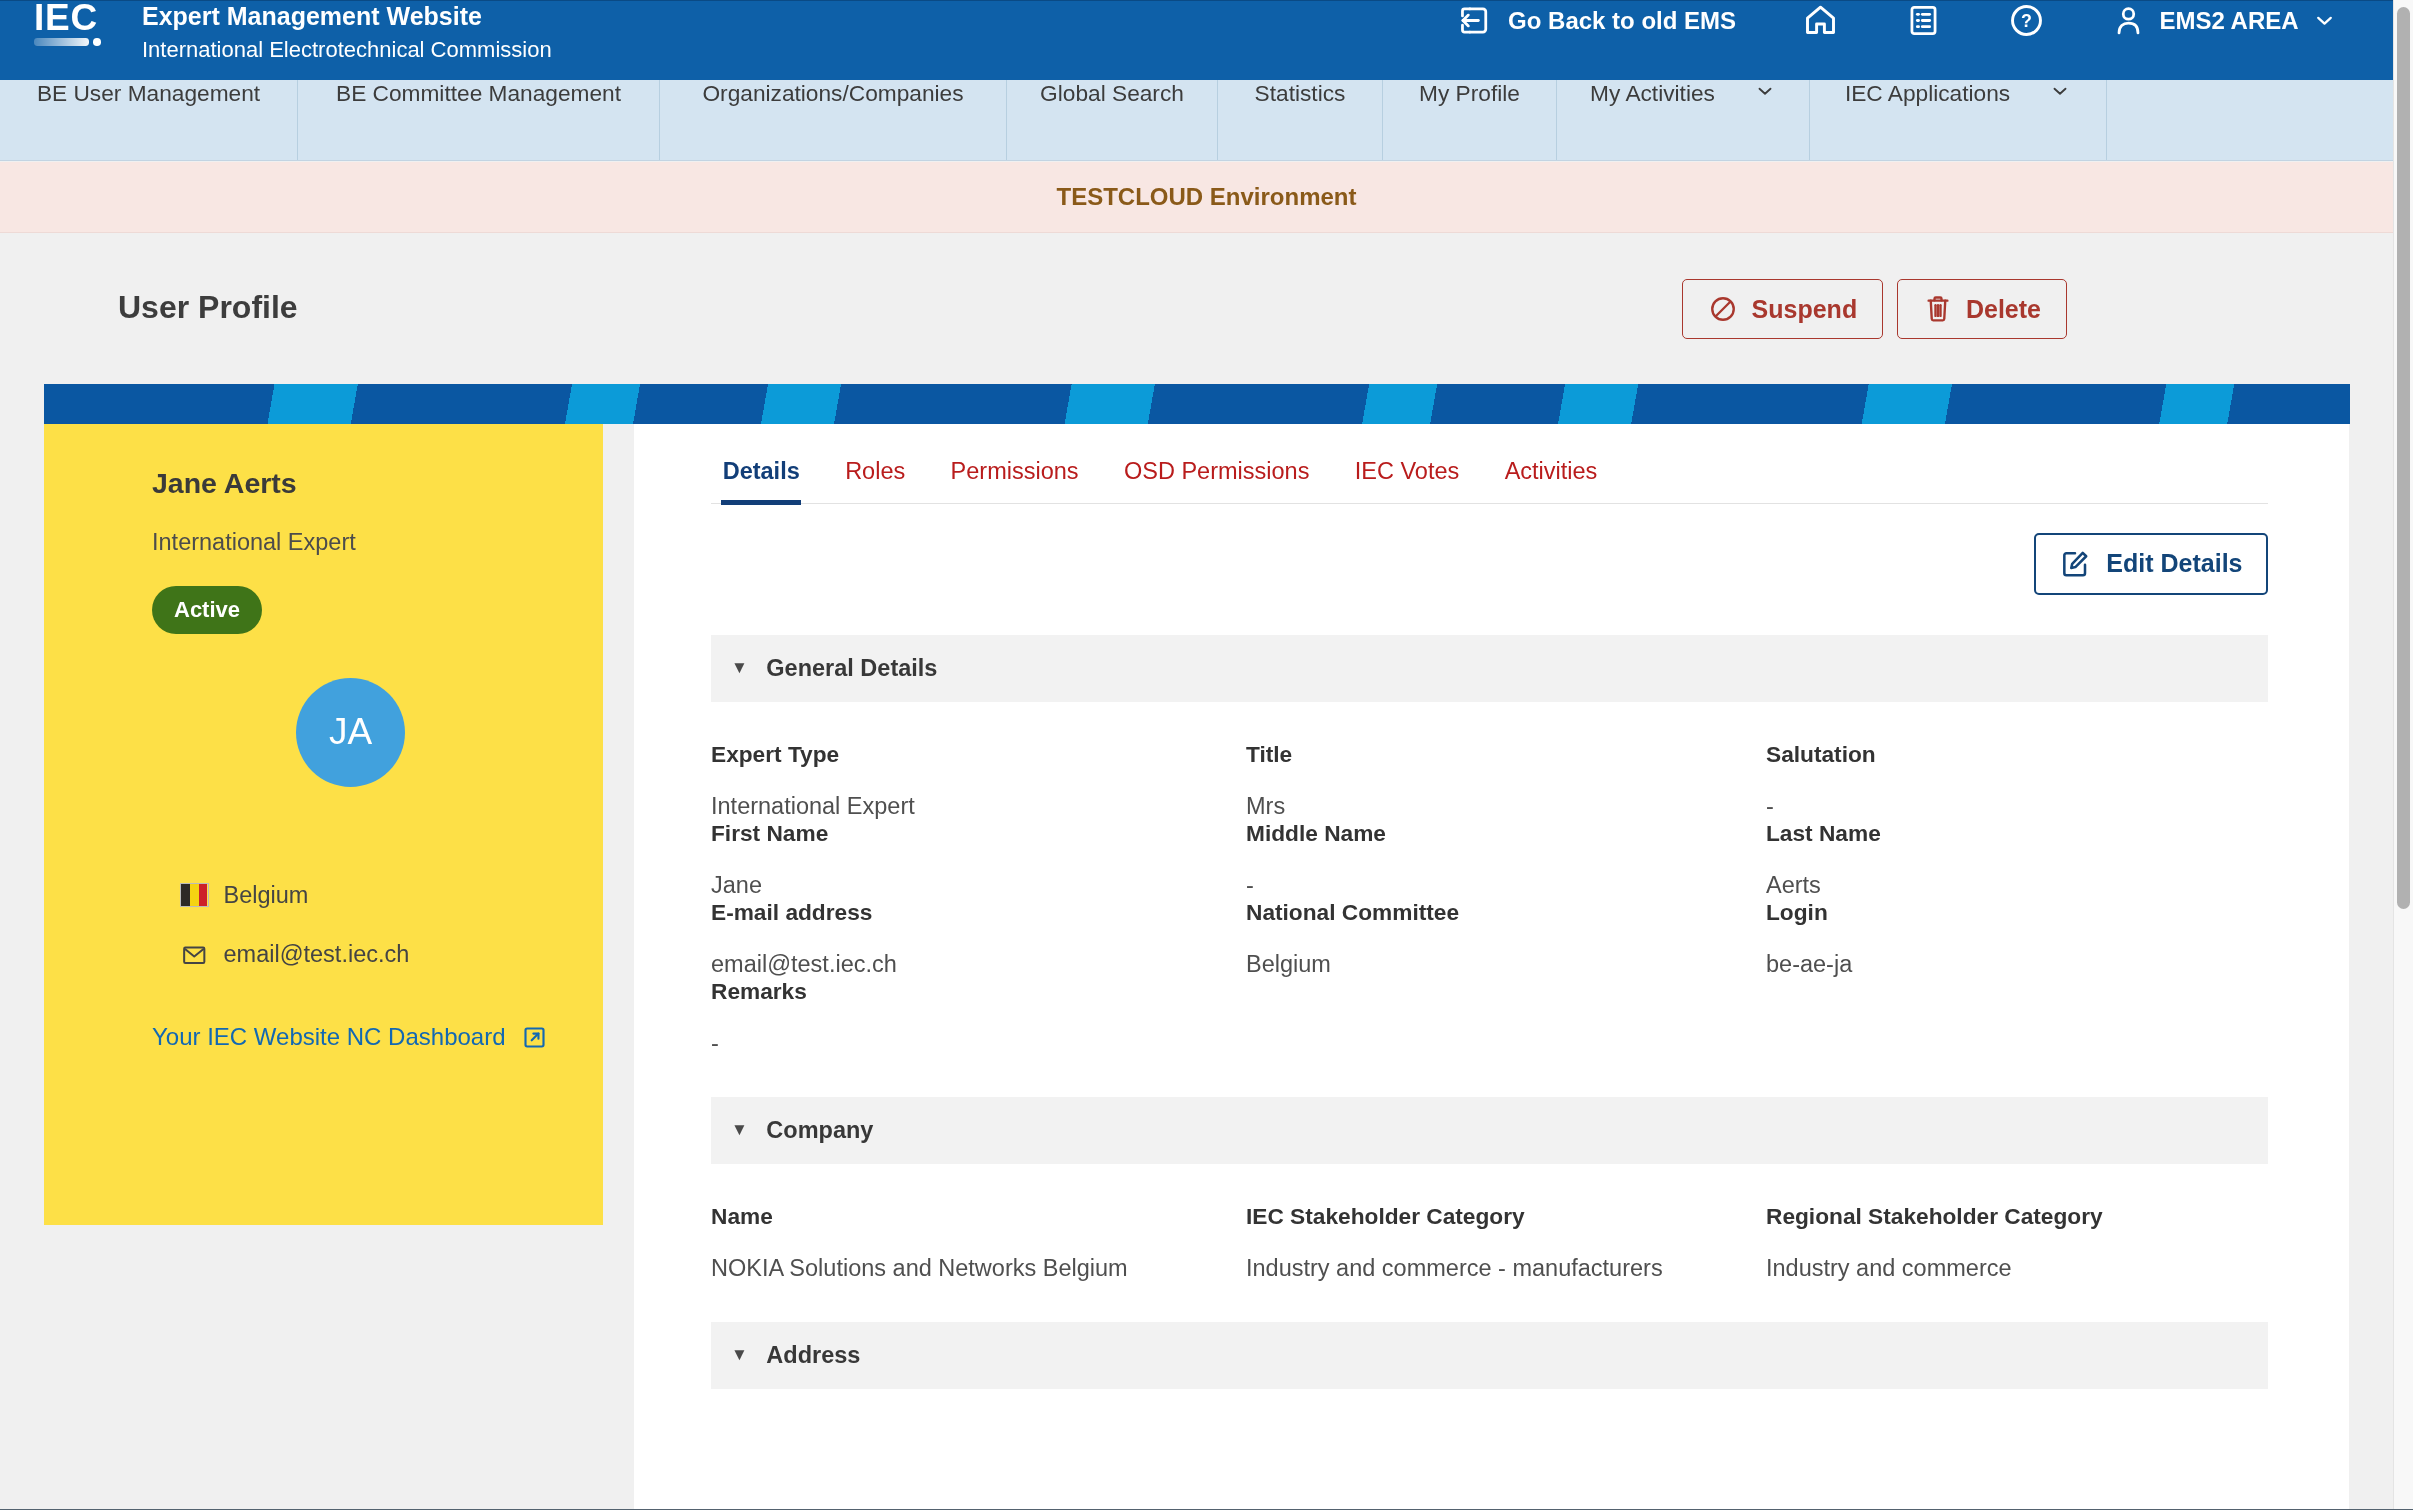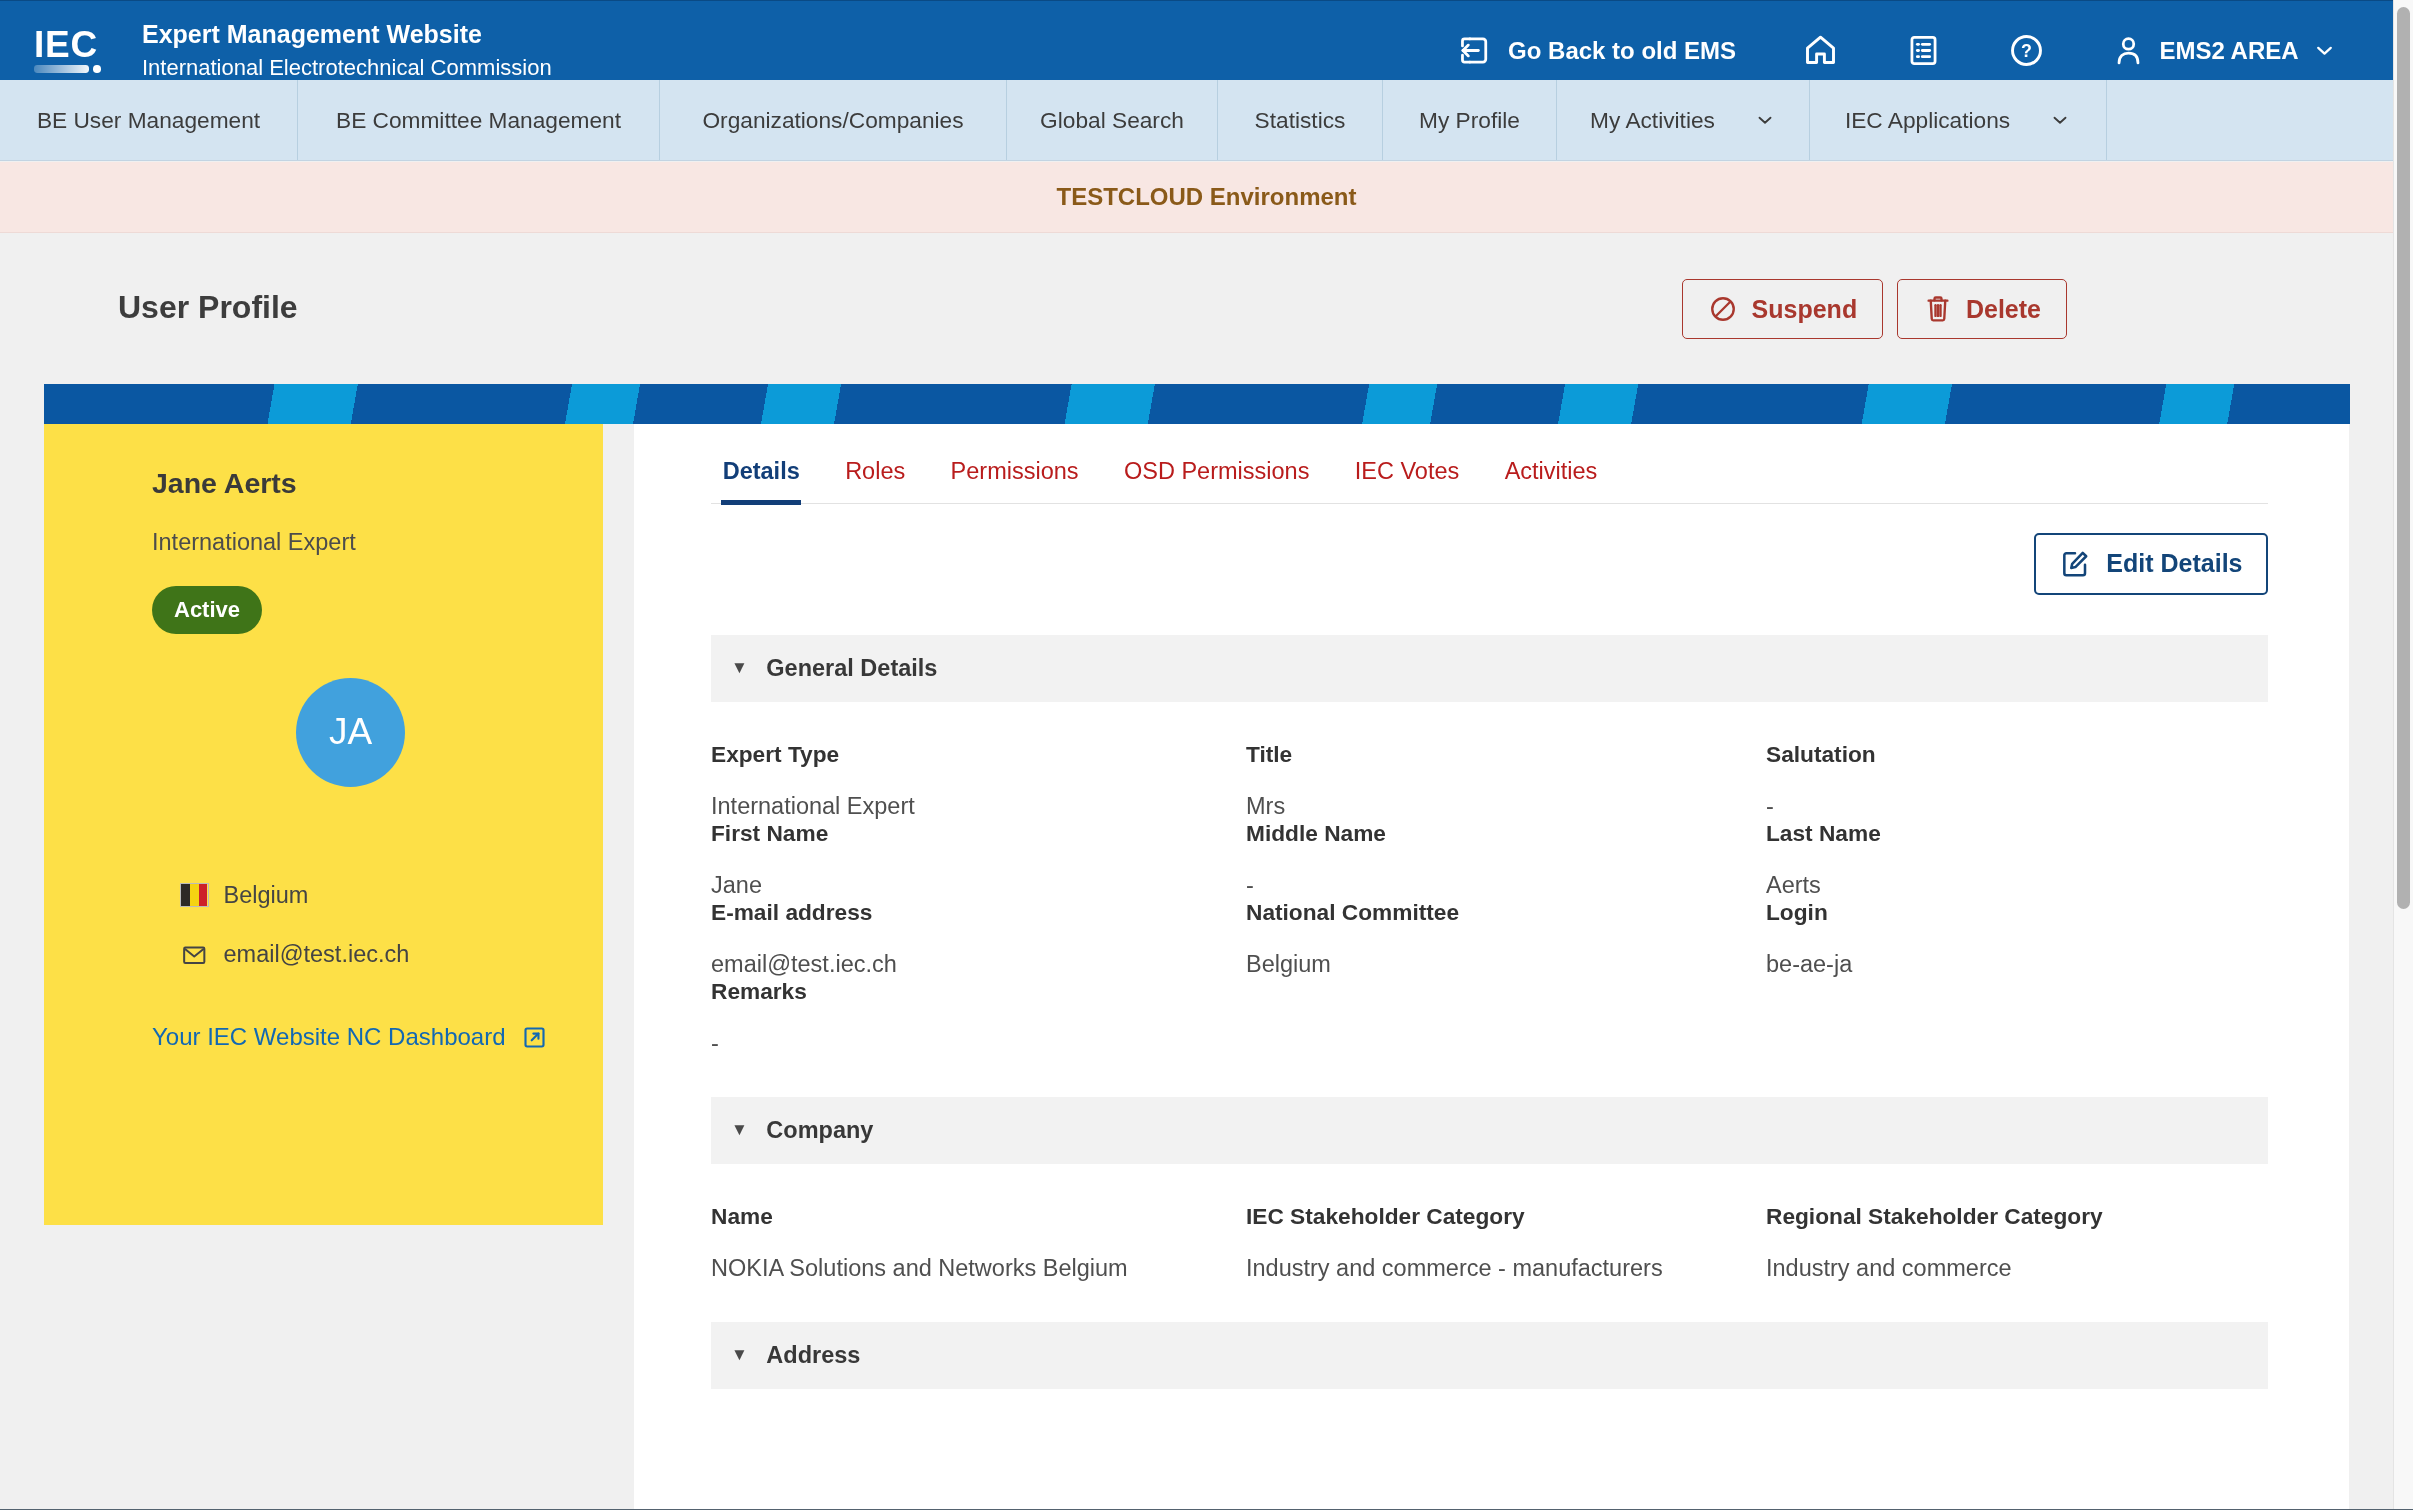--- a/index.html
+++ b/index.html
@@ -10,21 +10,21 @@
     position:relative;
     overflow:hidden;
     color:#3a3a3a;
   }
   svg { display:block; }
 
   
   .app-header{
     position:absolute; left:0; top:0; width:2413px; height:100px;
     background:#0e60a8; color:#fff;
-    display:flex; align-items:center;
+    display:flex; align-items:flex-start;
     padding:0 76px 0 34px;
     border-top:1.7px solid #0a4a85;
   }
   .logo{ width:74px; margin-right:34px; }
   .logo-text{ font-size:37px; font-weight:bold; letter-spacing:0.8px; line-height:34px; }
   .logo-bar{ margin-top:3.4px; width:55px; height:7.6px; border-radius:3.4px;
     background:linear-gradient(to right, rgba(255,255,255,.25), rgba(255,255,255,.95)); position:relative;}
   .logo-dot{ position:absolute; right:-11.7px; top:0; width:7.6px; height:7.6px; border-radius:50%; background:#fff;}
   .app-titles{ line-height:1.25; }
   .app-title{ font-size:25px; font-weight:bold; }
@@ -33,21 +33,21 @@
   .go-back{ display:flex; align-items:center; gap:15px; font-size:24px; font-weight:bold; cursor:pointer; white-space:nowrap;}
   .hicon{ cursor:pointer; }
   .user-menu{ display:flex; align-items:center; gap:13.4px; font-size:24px; font-weight:bold; cursor:pointer; white-space:nowrap;}
 
   
   .nav-bar{
     position:absolute; left:0; top:80px; width:2413px; height:81px;
     background:#d4e4f1; display:flex; border-bottom:0.8px solid #c2d4e2;
   }
   .nav-item{
-    height:100%; display:flex; align-items:center; justify-content:center;
+    height:100%; display:flex; align-items:flex-start; justify-content:center;
     font-size:22.7px; color:#3c3c3c; border-right:0.8px solid #b7cfe0; cursor:pointer;
     gap:39px;
   }
   .nav-item .chev{ color:#3c3c3c; }
 
   
   .env-banner{
     position:absolute; left:0; top:162px; width:2413px; height:71px;
     background:#f8e7e3; border-bottom:0.8px solid #eedad6;
     display:flex; align-items:center; justify-content:center;

